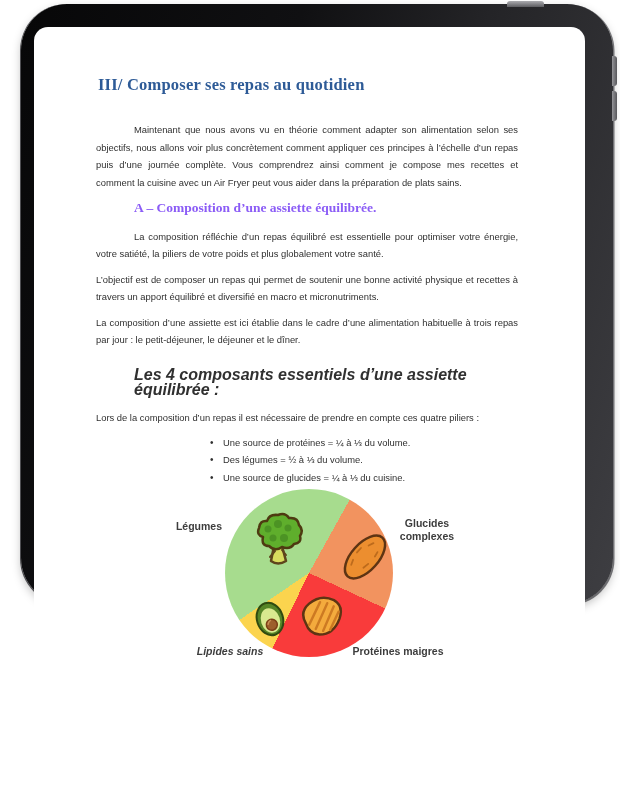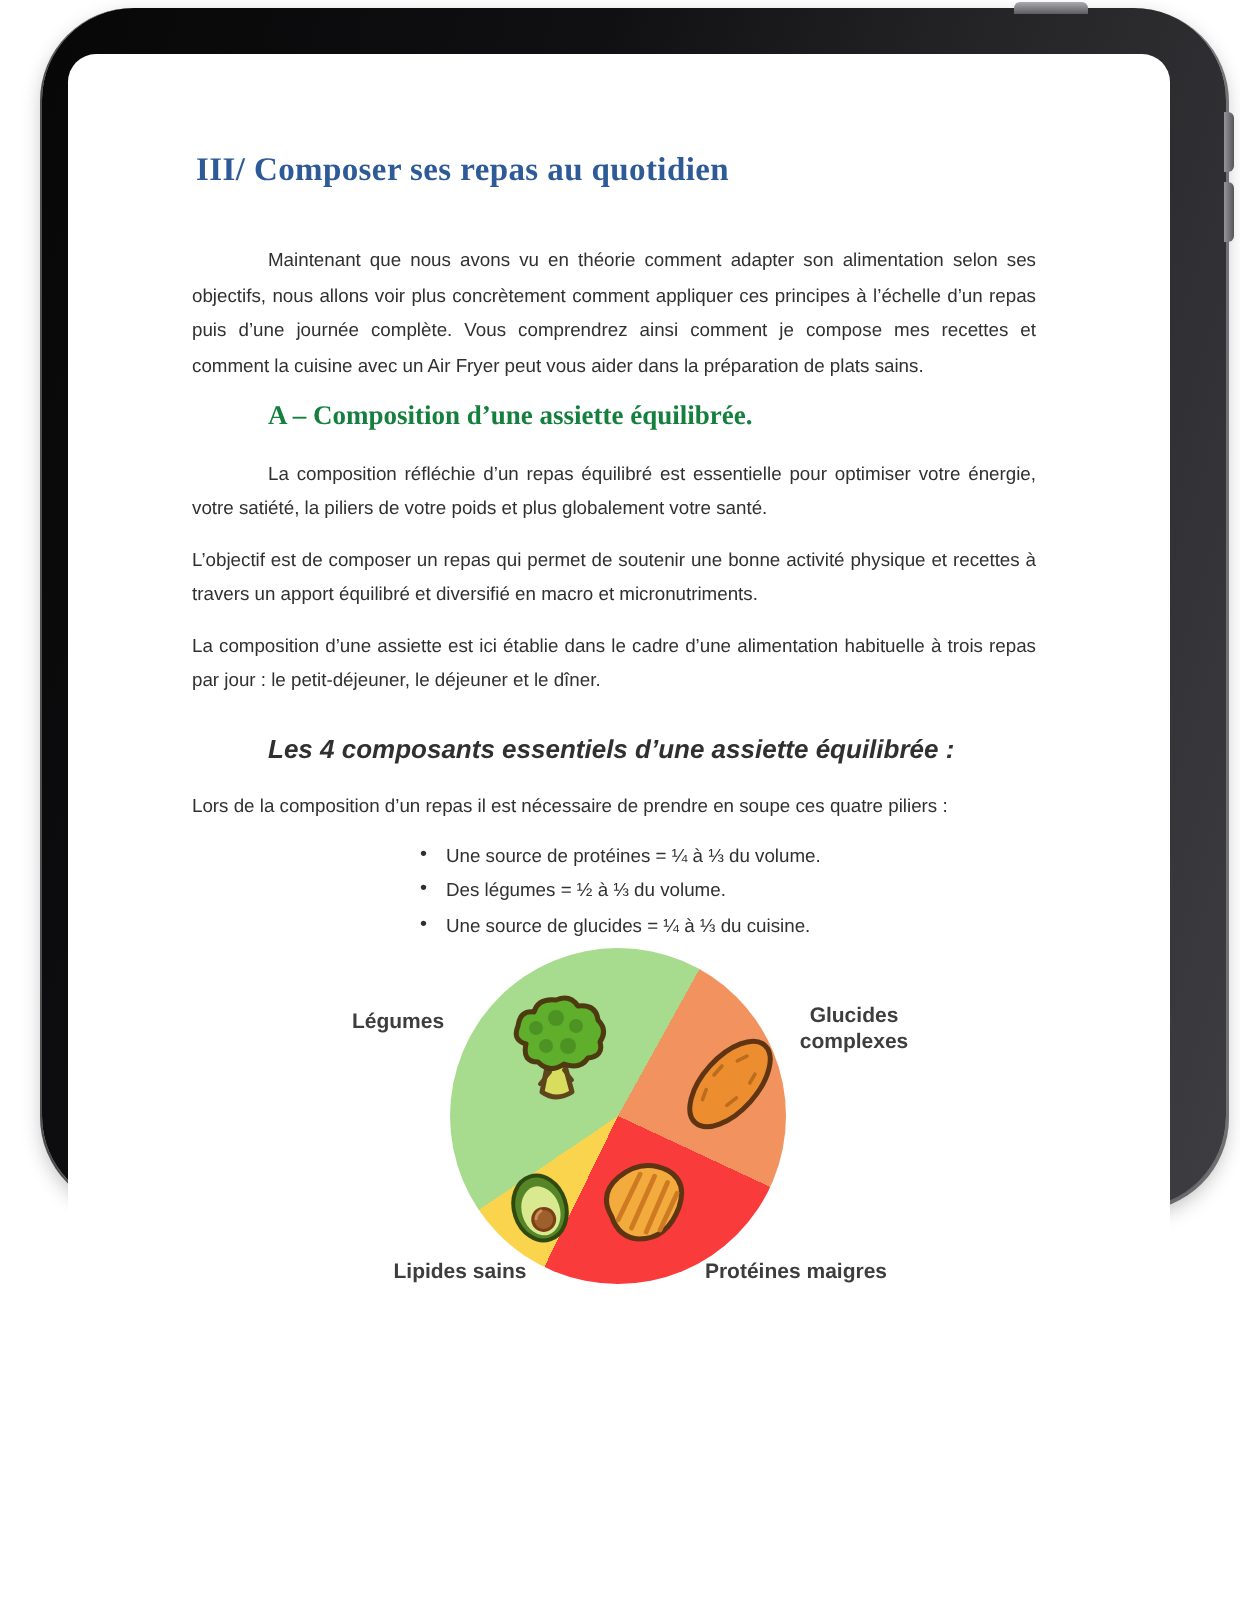--- a/index.html
+++ b/index.html
@@ -23,21 +23,21 @@
     border-radius:14px;overflow:hidden;}
 
   
   .page{box-sizing:border-box;width:100%;height:100%;padding:47px 67px 0 62px;}
   .doc-title{margin:0 0 26px 2px;font-family:"Liberation Serif","DejaVu Serif",serif;
     font-weight:bold;font-size:16.5px;line-height:21px;letter-spacing:.2px;}
   .doc-h2{margin:5px 0 11px 38px;font-family:"Liberation Serif","DejaVu Serif",serif;
     font-weight:bold;font-size:13.5px;line-height:17.5px;}
   .para{margin:0 0 8px 0;font-size:9.4px;line-height:17.5px;text-align:justify;}
   .indent{text-indent:38px;}
-  .doc-h3{margin:18px 0 12px 38px;font-size:13px;line-height:15px;font-weight:bold;font-style:italic;}
+  .doc-h3{margin:18px 0 12px 38px;font-size:16px;line-height:15px;font-weight:bold;font-style:italic;}
   .bullet-list{margin:7px 0 0 0;padding:0 0 0 113px;list-style:none;}
   .bullet-list li{position:relative;padding-left:14px;font-size:9.4px;line-height:17.3px;}
   .bullet-list li::before{content:"\2022";position:absolute;left:1px;top:0;font-size:10px;}
 
   
   .chart{position:relative;margin-top:3px;height:252px;}
   .pie{position:absolute;left:129px;top:0;width:168px;height:168px;border-radius:50%;}
   .icon{position:absolute;}
   .icon-broccoli{left:155px;top:22px;width:56px;height:58px;}
   .icon-potato{left:236px;top:40px;width:66px;height:56px;}
@@ -58,31 +58,31 @@
     <div class="btn-vol vol-up"></div>
     <div class="btn-vol vol-down"></div>
 
     <div class="screen">
       <div class="page">
 
         <h1 class="doc-title doc-heading" style="color: rgb(46, 91, 151);">III/ Composer ses repas au quotidien</h1>
 
         <p class="para indent" style="color: rgb(48, 48, 48);">Maintenant que nous avons vu en théorie comment adapter son alimentation selon ses objectifs, nous allons voir plus concrètement comment appliquer ces principes à l’échelle d’un repas puis d’une journée complète. Vous comprendrez ainsi comment je compose mes recettes et comment la cuisine avec un Air Fryer peut vous aider dans la préparation de plats sains.</p>
 
-        <h2 class="doc-h2 doc-heading" style="color: #15803d;">A – Composition d’une assiette équilibrée.</h2>
+        <h2 class="doc-h2 doc-heading" style="color: #8b5cf6;">A – Composition d’une assiette équilibrée.</h2>
 
         <p class="para indent" style="color: rgb(48, 48, 48);">La composition réfléchie d’un repas équilibré est essentielle pour optimiser votre énergie, votre satiété, la piliers de votre poids et plus globalement votre santé.</p>
 
         <p class="para" style="color: rgb(48, 48, 48);">L’objectif est de composer un repas qui permet de soutenir une bonne activité physique et recettes à travers un apport équilibré et diversifié en macro et micronutriments.</p>
 
         <p class="para" style="color: rgb(48, 48, 48);">La composition d’une assiette est ici établie dans le cadre d’une alimentation habituelle à trois repas par jour : le petit-déjeuner, le déjeuner et le dîner.</p>
 
         <h3 class="doc-h3" style="color: rgb(48, 48, 48);">Les 4 composants essentiels d’une assiette équilibrée :</h3>
 
-        <p class="para" style="color: rgb(48, 48, 48);">Lors de la composition d’un repas il est nécessaire de prendre en soupe ces quatre piliers :</p>
+        <p class="para" style="color: rgb(48, 48, 48);">Lors de la composition d’un repas il est nécessaire de prendre en compte ces quatre piliers :</p>
 
         <ul class="bullet-list">
           <li style="color: rgb(48, 48, 48);">Une source de protéines = ¼ à ⅓ du volume.</li>
           <li style="color: rgb(48, 48, 48);">Des légumes = ½ à ⅓ du volume.</li>
           <li style="color: rgb(48, 48, 48);">Une source de glucides = ¼ à ⅓ du cuisine.</li>
         </ul>
 
         <div class="chart">
           <div class="pie" style="background: conic-gradient(from 29deg, rgb(242, 147, 95) 0deg, rgb(242, 147, 95) 86deg, rgb(249, 59, 59) 86deg, rgb(249, 59, 59) 177deg, rgb(251, 212, 78) 177deg, rgb(251, 212, 78) 207deg, rgb(167, 220, 142) 207deg, rgb(167, 220, 142) 360deg);"></div>
 
@@ -115,20 +115,20 @@
 
           <svg class="icon icon-chicken" viewBox="0 0 48 47">
             <g transform="rotate(-8 24 23)">
               <path d="M7 28 Q2 16 13 9 Q26 1 38 9 Q47 16 41 28 Q33 43 19 41 Q9 39 7 28 Z" fill="#F4AB3D" stroke="#5E3413" stroke-width="2.5" stroke-linejoin="round"></path>
               <path d="M10 30 L24 9 M16 35 L31 11 M23 38 L37 15 M30 38 L41 21" stroke="#CD7A22" stroke-width="2.4" stroke-linecap="round" fill="none"></path>
             </g>
           </svg>
 
           <div class="pie-label lbl-legumes" style="color: rgb(61, 61, 61);">Légumes</div>
           <div class="pie-label lbl-glucides" style="color: rgb(61, 61, 61);">Glucides complexes</div>
-          <div class="pie-label lbl-lipides" style="color: rgb(61, 61, 61);">Lipides sains</div>
+          <div class="pie-label lbl-lipides" style="color: rgb(61, 61, 61); font-style: italic;">Lipides sains</div>
           <div class="pie-label lbl-proteines" style="color: rgb(61, 61, 61);">Protéines maigres</div>
         </div>
 
       </div>
     </div>
   </div>
 </div>
 
 </body></html>

